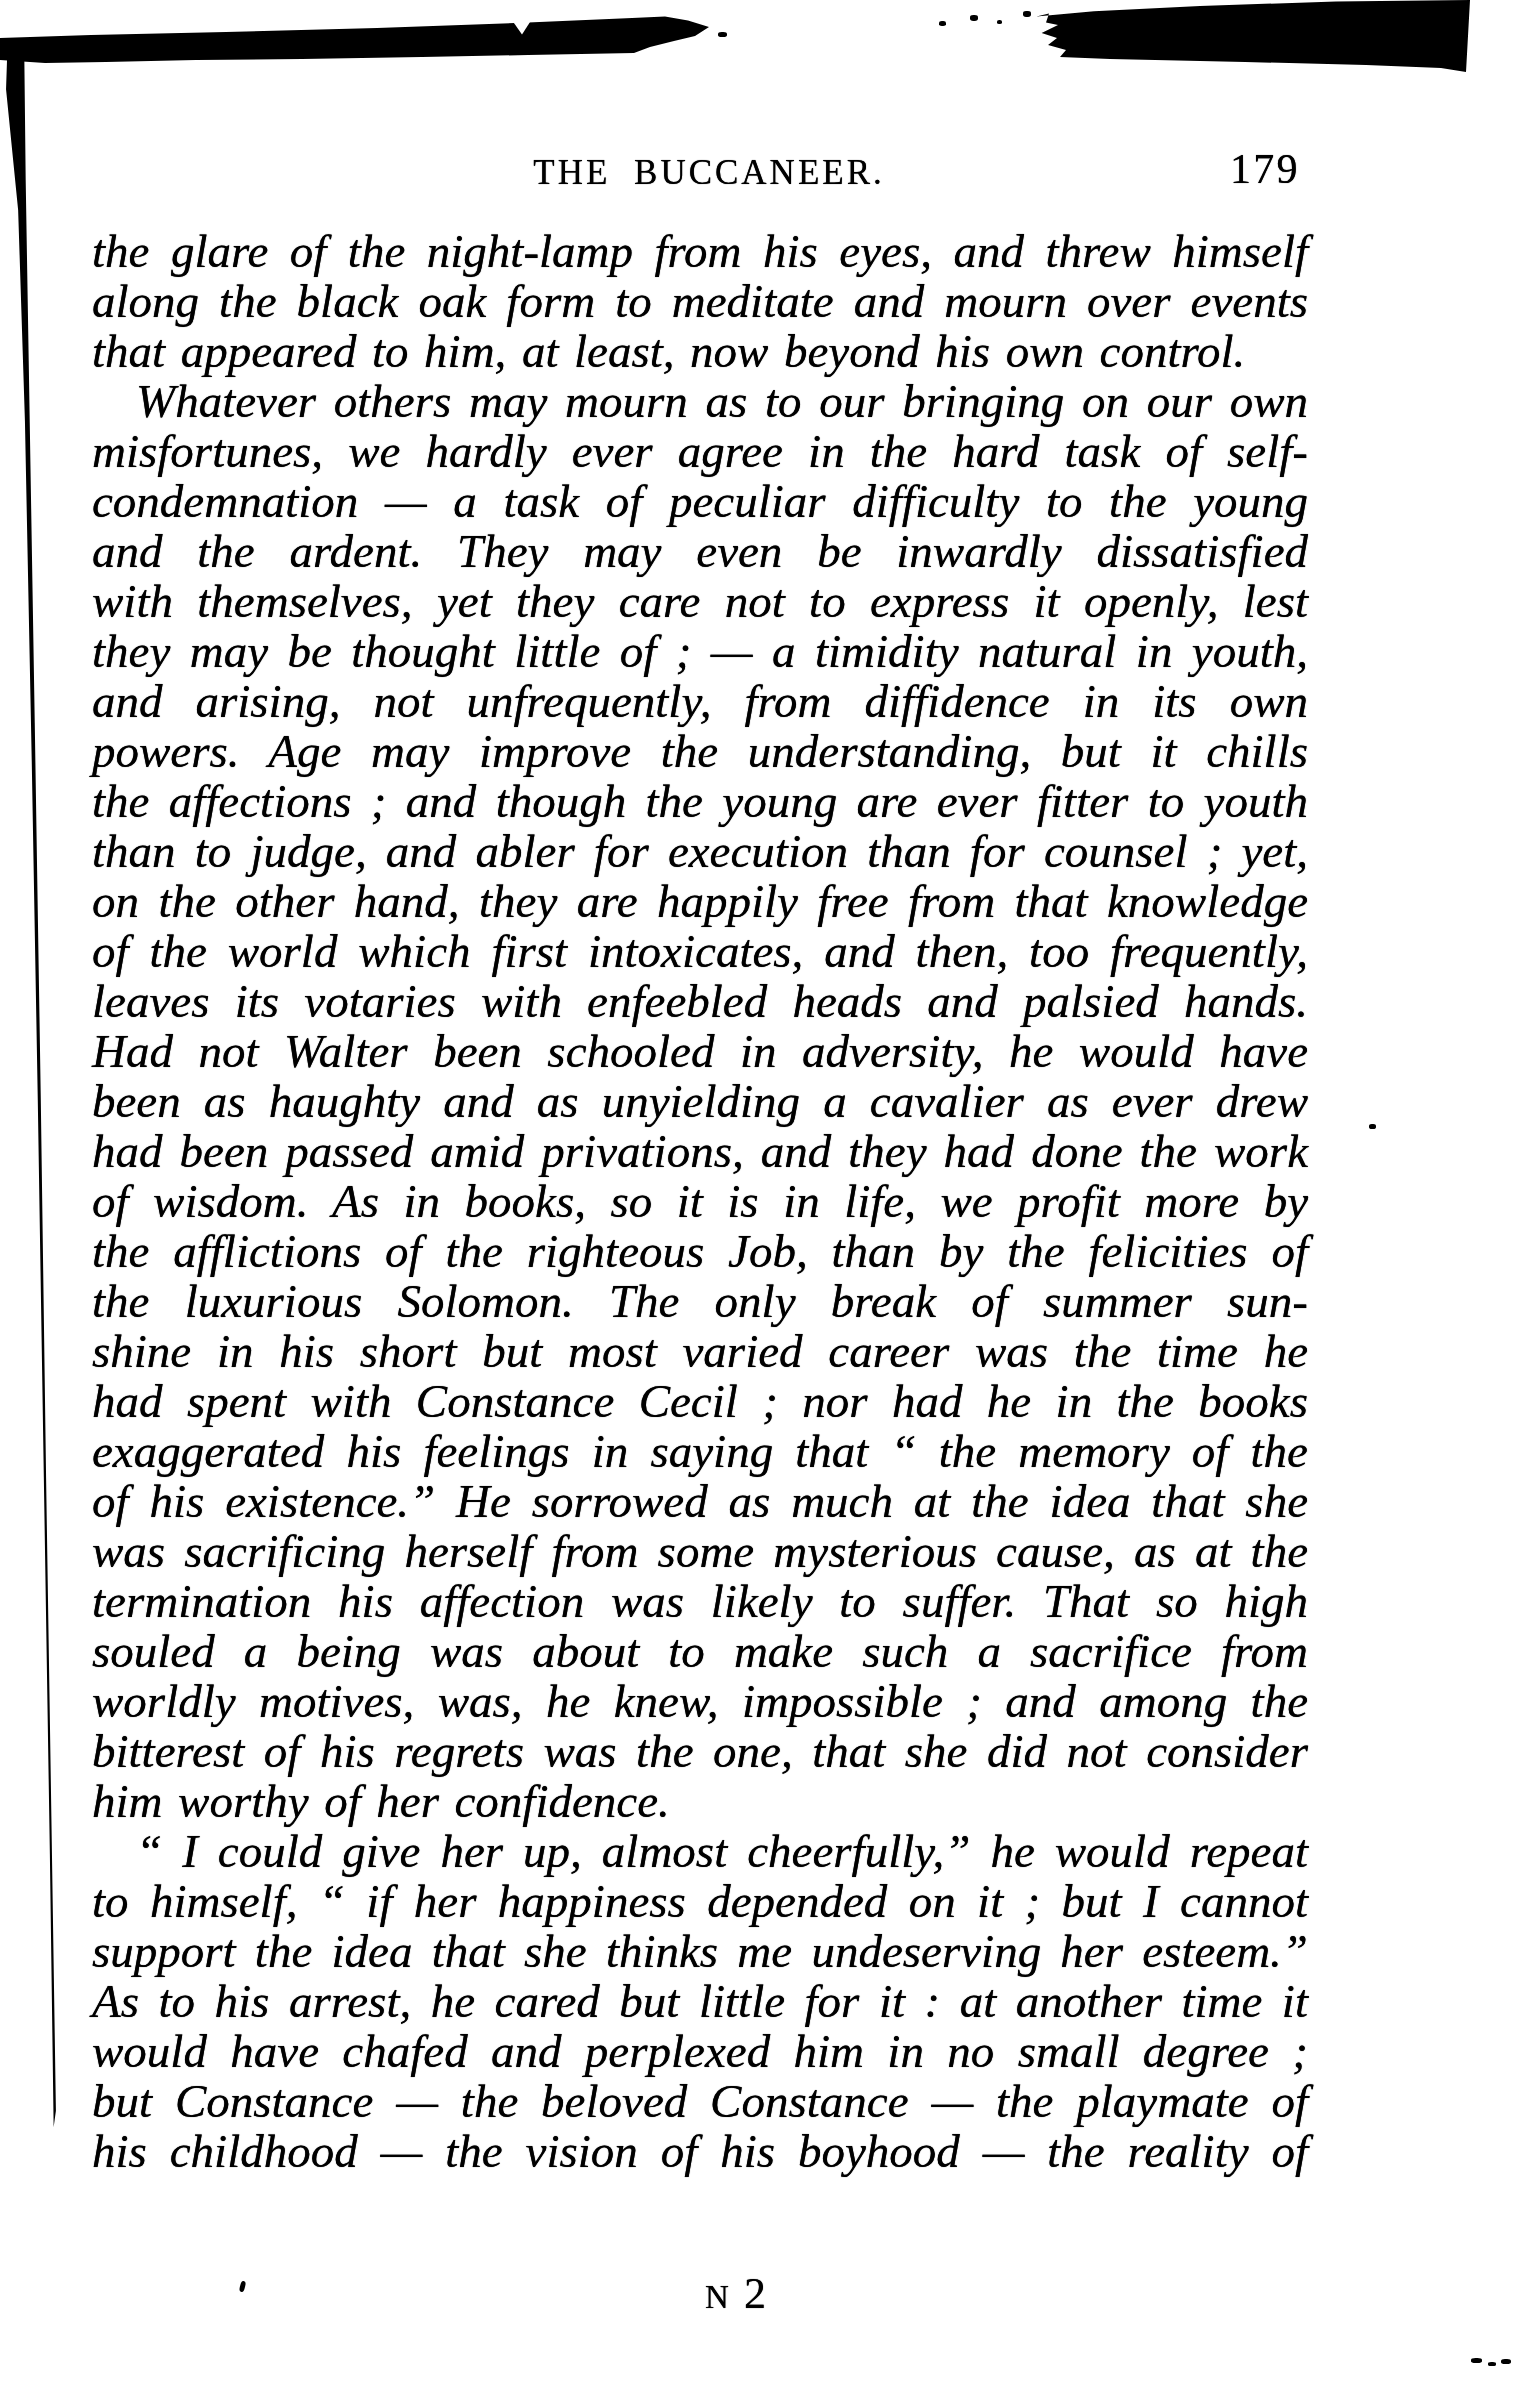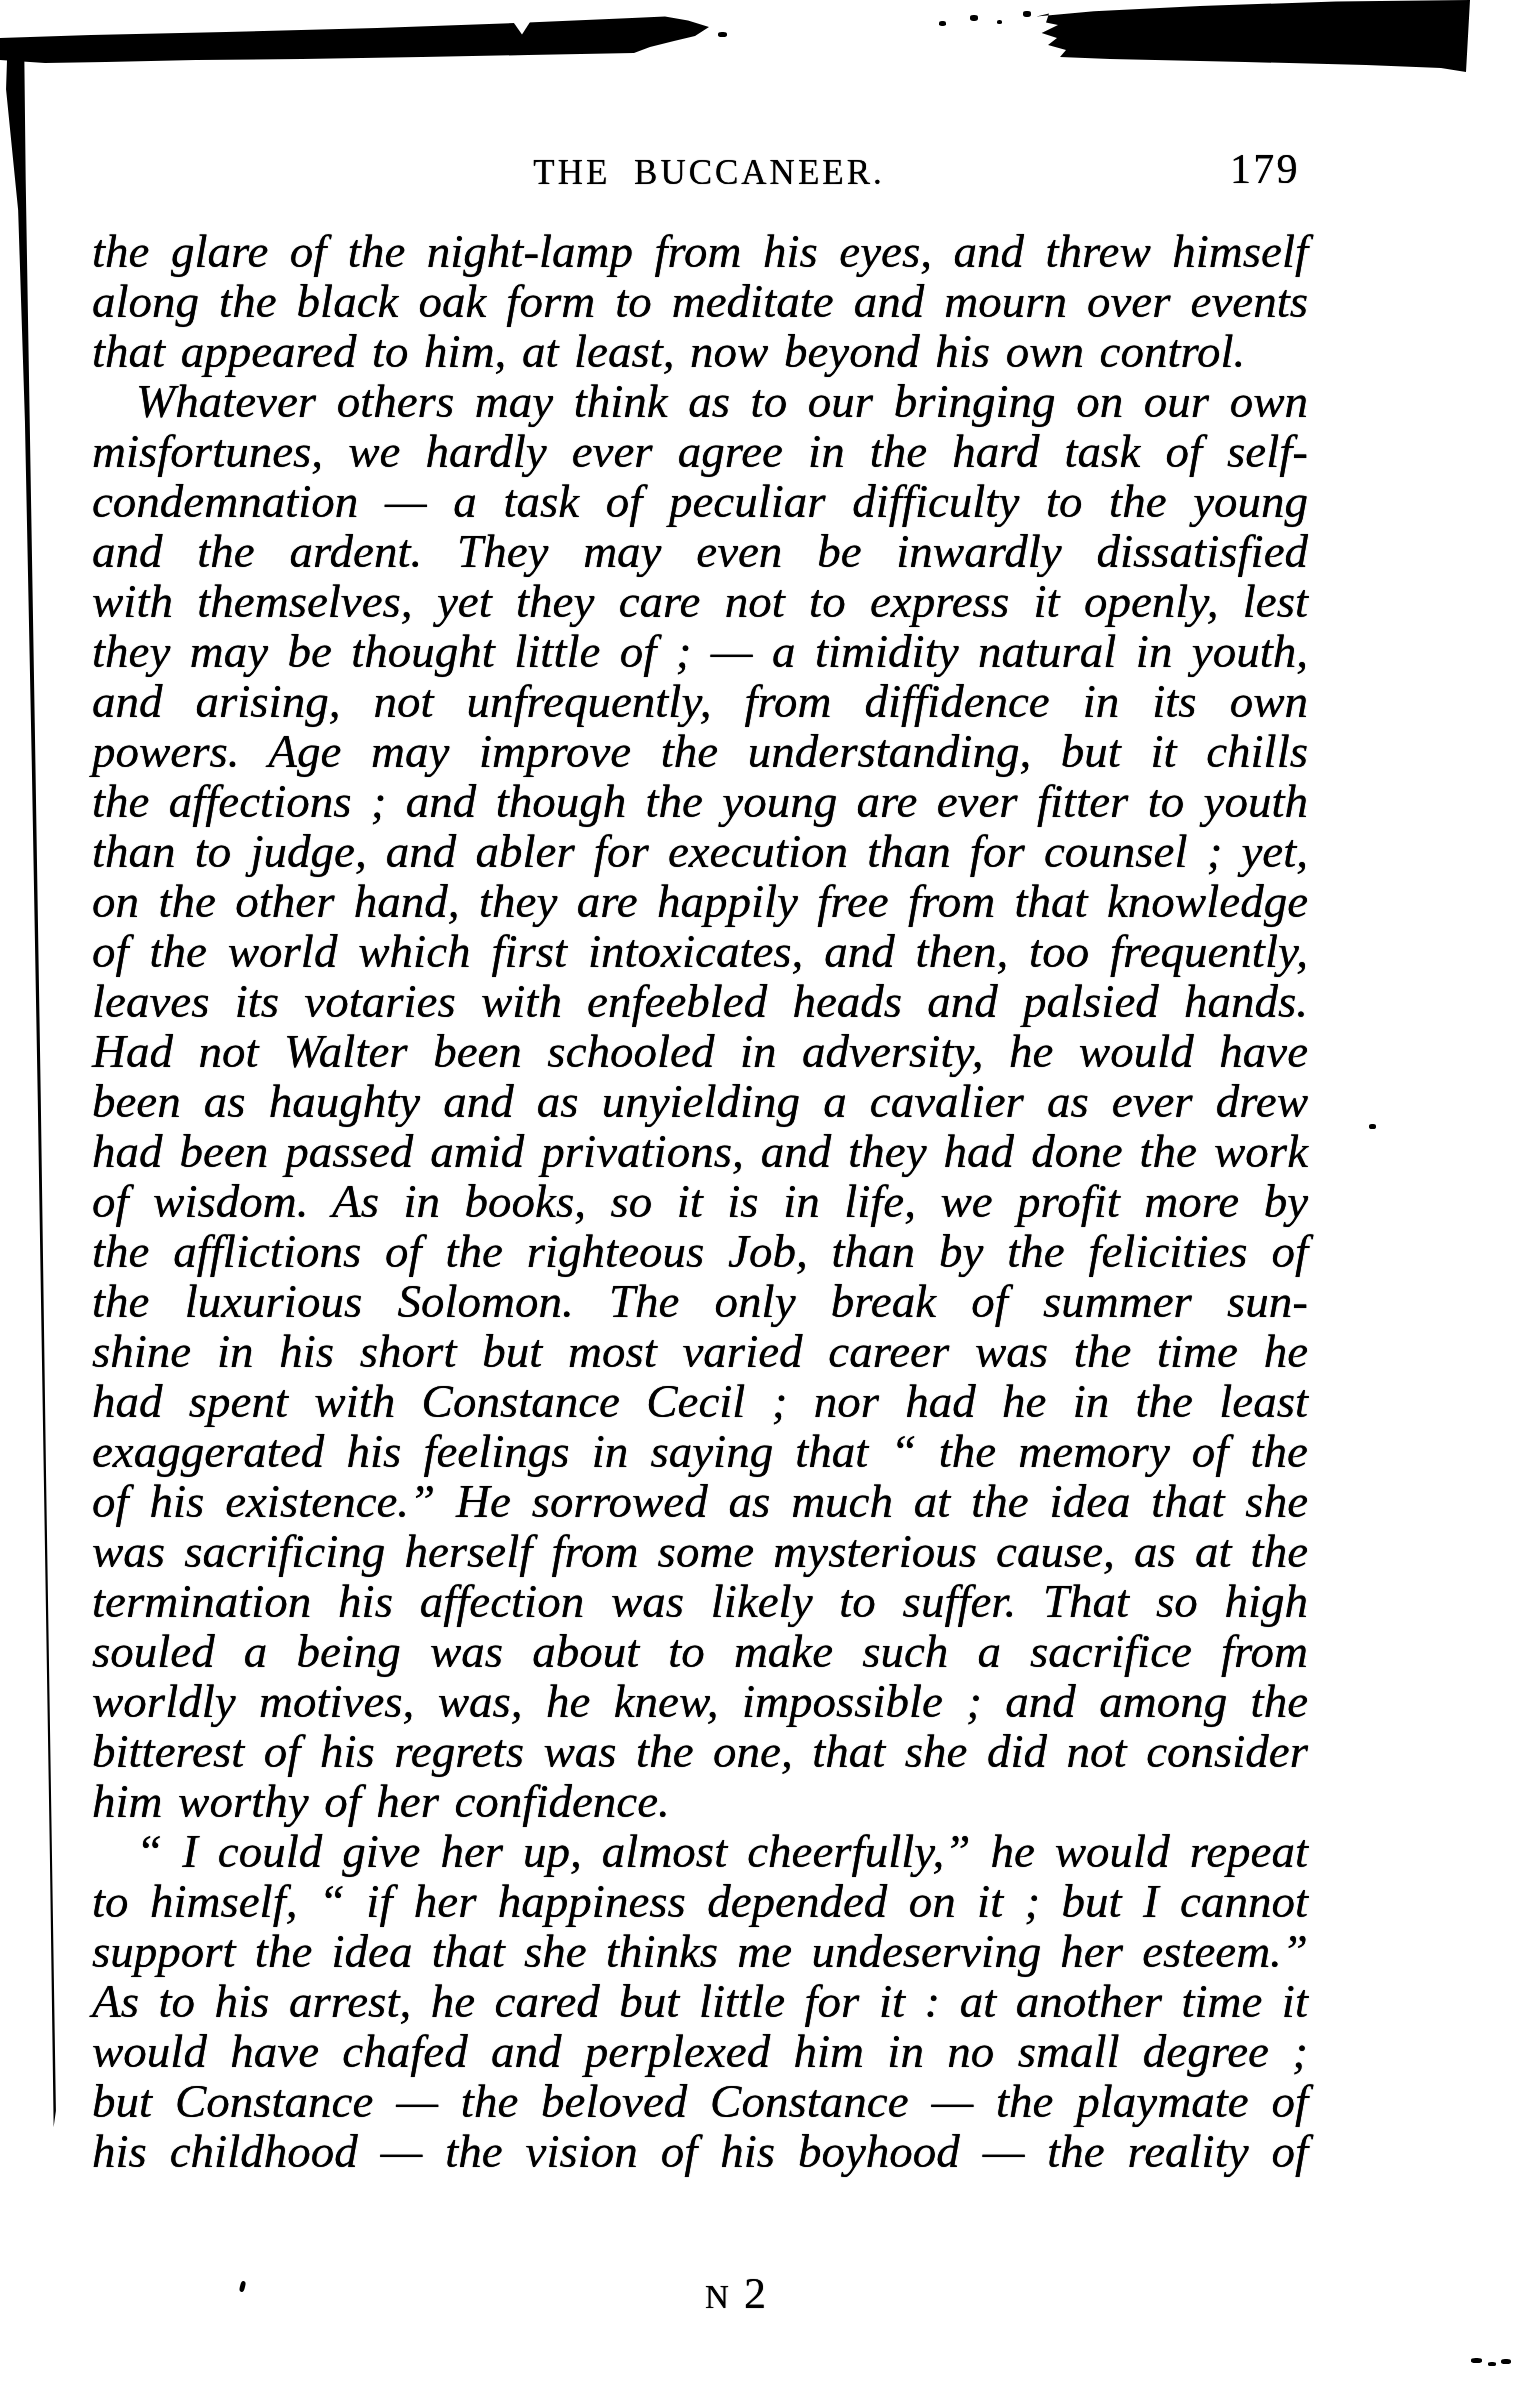--- a/index.html
+++ b/index.html
@@ -82,41 +82,41 @@
   <div class="speck" style="left:1488px; top:2362px; width:7.5px; height:3.8px;"></div>
   <div class="speck" style="left:1501px; top:2359px; width:9.8px; height:5.3px;"></div>
 
   <div class="runhead">THE BUCCANEER.</div>
   <div class="pagenum">179</div>
 
   <div class="body-text">
       <div class="line">the glare of the night-lamp from his eyes, and threw himself</div>
       <div class="line">along the black oak form to meditate and mourn over events</div>
       <div class="line para-end">that appeared to him, at least, now beyond his own control.</div>
-      <div class="line indent">Whatever others may think as to our bringing on our own</div>
+      <div class="line indent">Whatever others may mourn as to our bringing on our own</div>
       <div class="line">misfortunes, we hardly ever agree in the hard task of self-</div>
       <div class="line">condemnation — a task of peculiar difficulty to the young</div>
       <div class="line">and the ardent.  They may even be inwardly dissatisfied</div>
       <div class="line">with themselves, yet they care not to express it openly, lest</div>
       <div class="line">they may be thought little of ; — a timidity natural in youth,</div>
       <div class="line">and arising, not unfrequently, from diffidence in its own</div>
       <div class="line">powers.  Age may improve the understanding, but it chills</div>
       <div class="line">the affections ; and though the young are ever fitter to youth</div>
       <div class="line">than to judge, and abler for execution than for counsel ; yet,</div>
       <div class="line">on the other hand, they are happily free from that knowledge</div>
       <div class="line">of the world which first intoxicates, and then, too frequently,</div>
       <div class="line">leaves its votaries with enfeebled heads and palsied hands.</div>
       <div class="line">Had not Walter been schooled in adversity, he would have</div>
       <div class="line">been as haughty and as unyielding a cavalier as ever drew</div>
       <div class="line">had been passed amid privations, and they had done the work</div>
       <div class="line">of wisdom.  As in books, so it is in life, we profit more by</div>
       <div class="line">the afflictions of the righteous Job, than by the felicities of</div>
       <div class="line">the luxurious Solomon.  The only break of summer sun-</div>
       <div class="line">shine in his short but most varied career was the time he</div>
-      <div class="line">had spent with Constance Cecil ; nor had he in the least</div>
+      <div class="line">had spent with Constance Cecil ; nor had he in the books</div>
       <div class="line">exaggerated his feelings in saying that “ the memory of the</div>
       <div class="line">of his existence.”  He sorrowed as much at the idea that she</div>
       <div class="line">was sacrificing herself from some mysterious cause, as at the</div>
       <div class="line">termination his affection was likely to suffer.  That so high</div>
       <div class="line">souled a being was about to make such a sacrifice from</div>
       <div class="line">worldly motives, was, he knew, impossible ; and among the</div>
       <div class="line">bitterest of his regrets was the one, that she did not consider</div>
       <div class="line para-end">him worthy of her confidence.</div>
       <div class="line indent">“ I could give her up, almost cheerfully,” he would repeat</div>
       <div class="line">to himself, “ if her happiness depended on it ; but I cannot</div>

